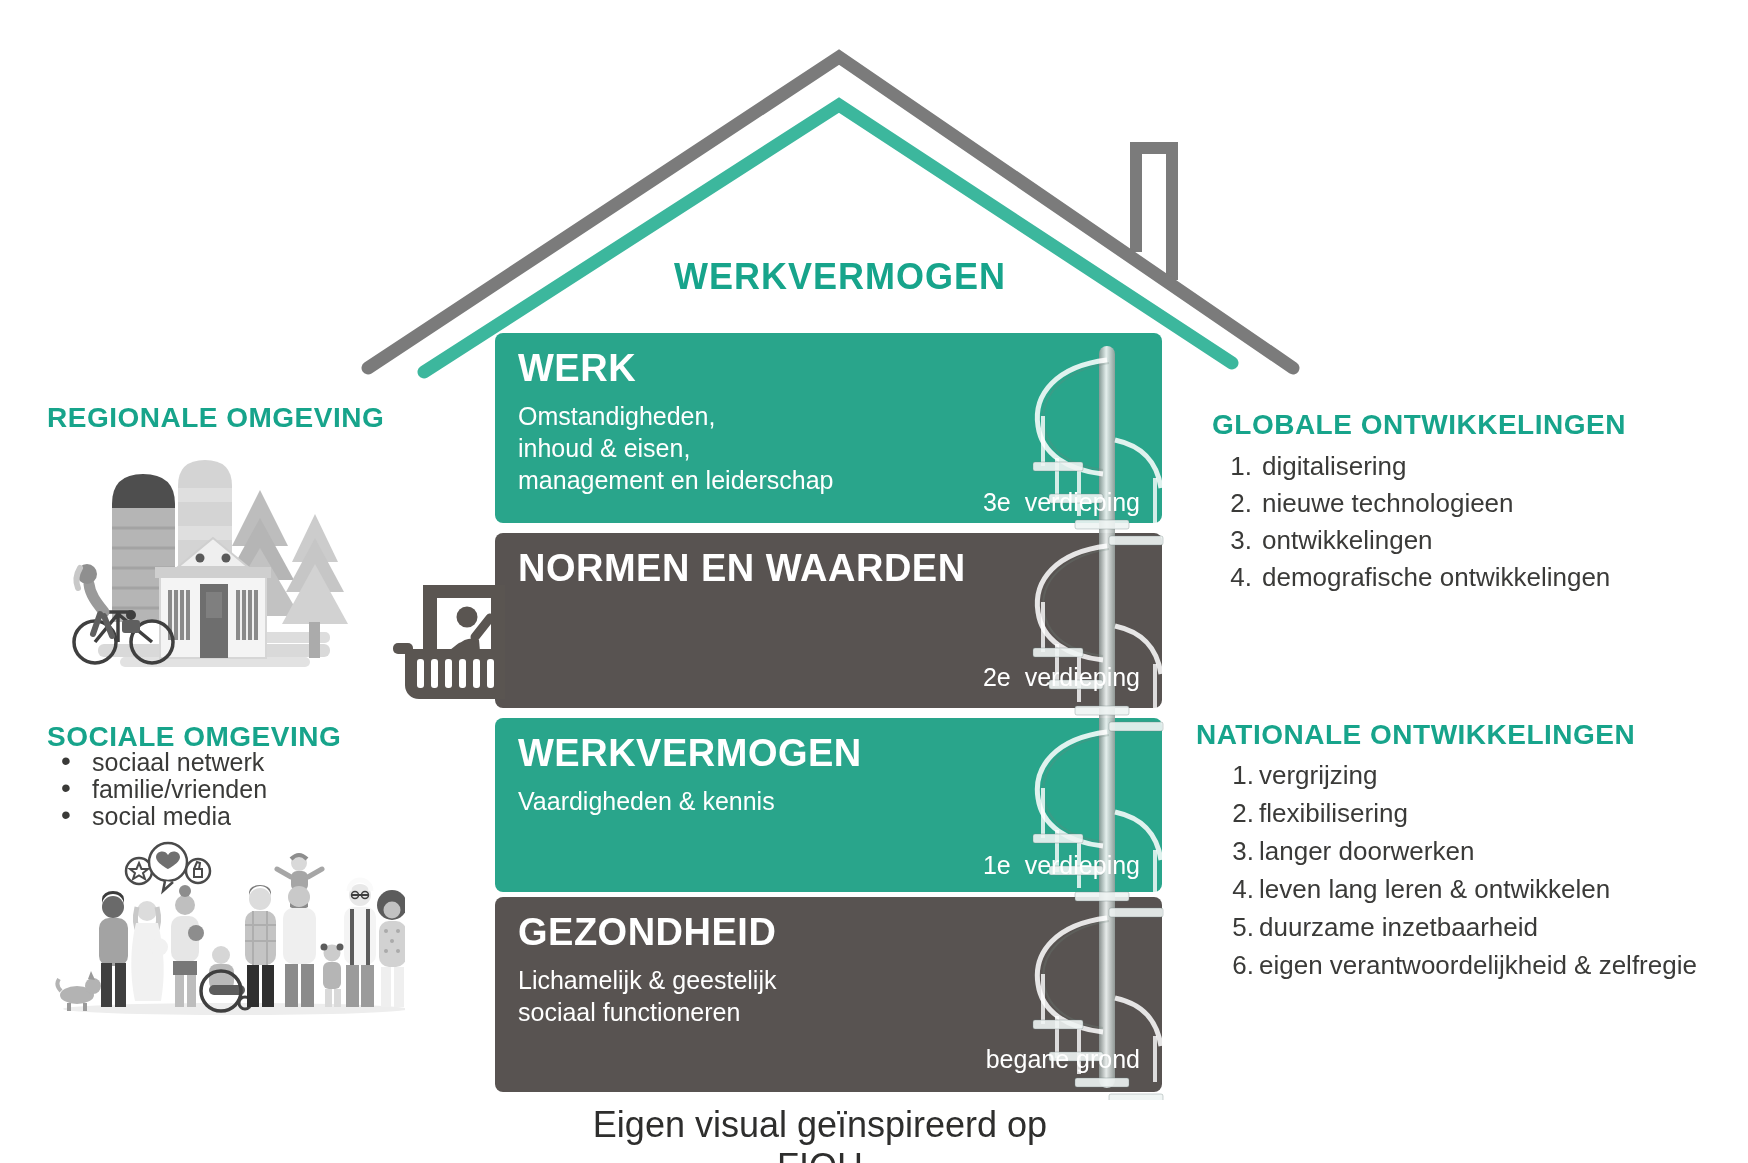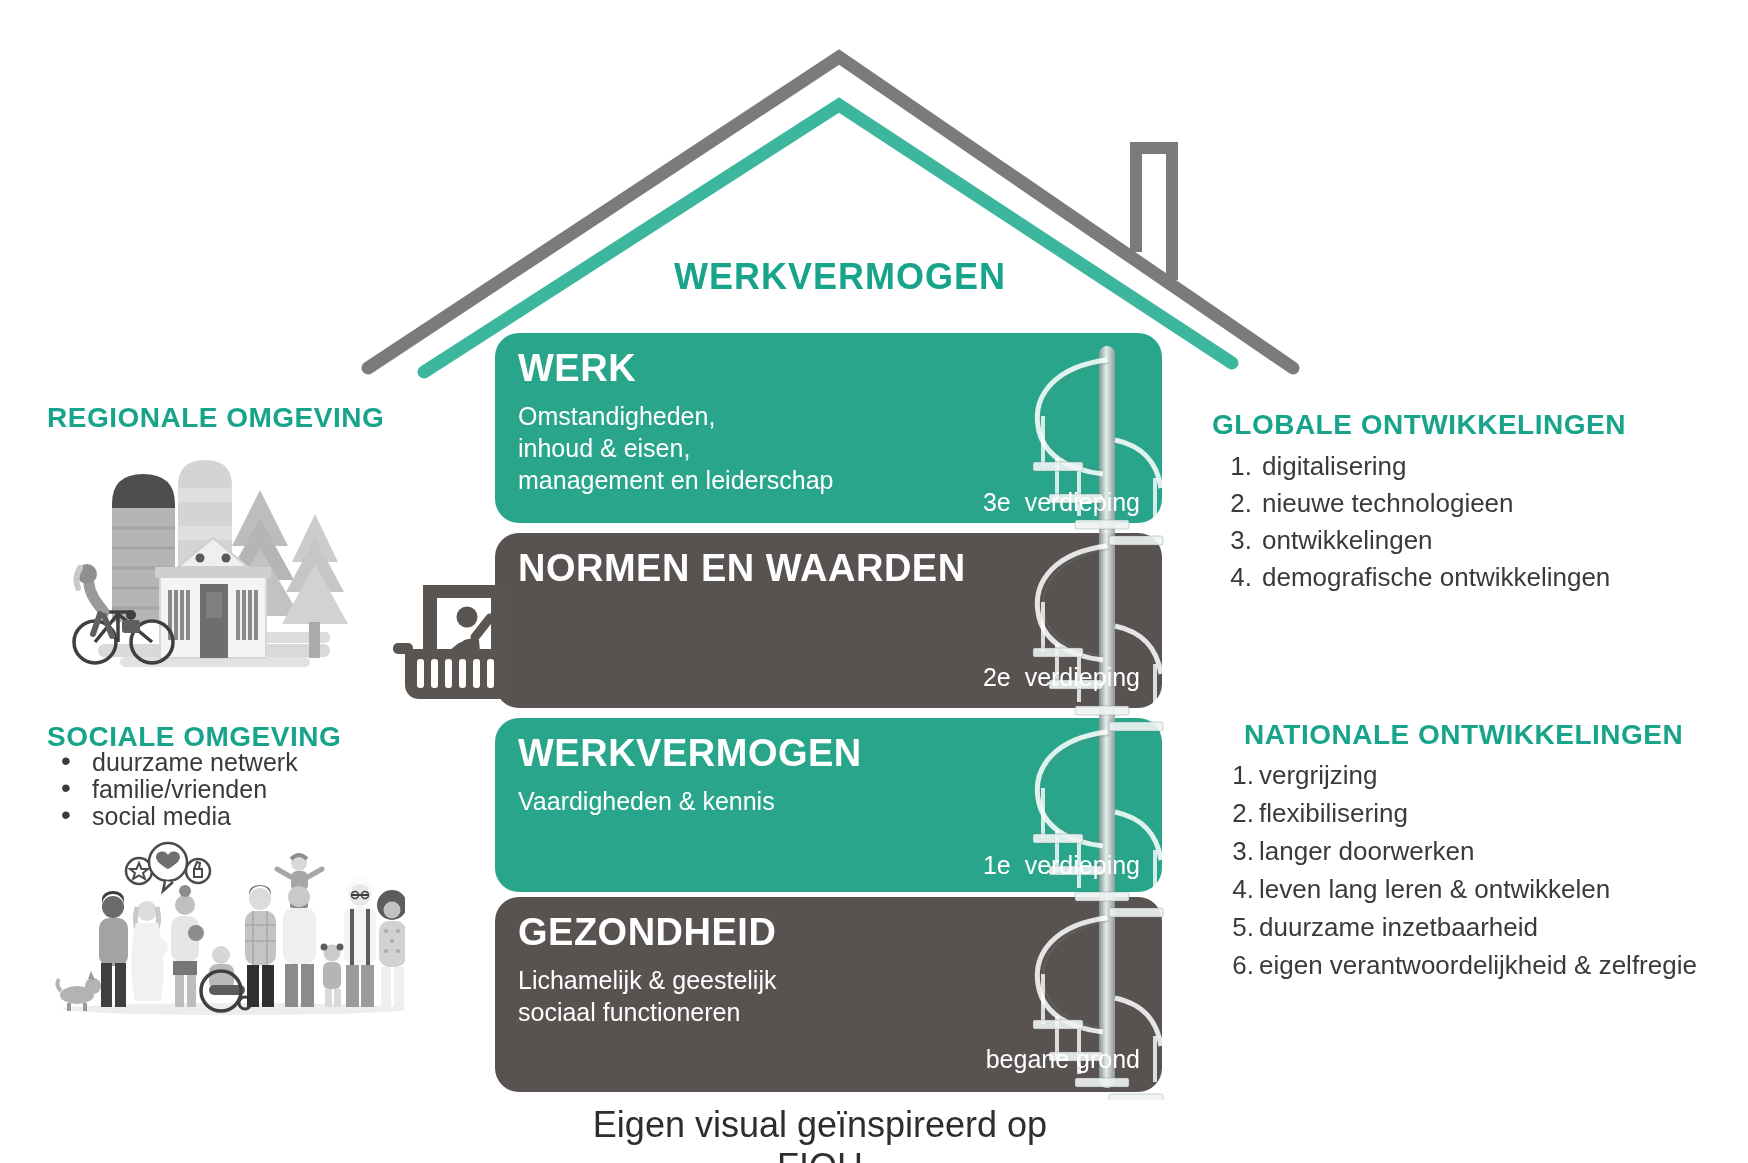--- a/index.html
+++ b/index.html
@@ -13,21 +13,21 @@
   .roof-svg { position:absolute; left:0; top:0; z-index:1; }
 
   
   .house-title {
     position:absolute; left:640px; top:256px; width:400px; text-align:center;
     font-size:36px; font-weight:bold; letter-spacing:1px; color:#17a48b; z-index:2;
   }
 
   
   .floor {
-    position:absolute; left:495px; width:667px; border-radius:24px;
+    position:absolute; left:495px; width:667px; border-radius:8px;
     color:#ffffff; padding:0; box-sizing:border-box;
   }
   .floor.teal { background:#29a58b; }
   .floor.dark { background:#585351; }
   .floor-inner { padding:14px 0 0 23px; }
   .floor h2 { margin:0; font-size:38px; font-weight:bold; letter-spacing:0.5px; line-height:1.15; }
   .floor .desc { margin-top:9px; font-size:25px; line-height:32px; font-weight:normal; }
   .lvl {
     position:absolute; right:22px; bottom:10px; font-size:25px; color:#ffffff;
     white-space:pre; z-index:6;
@@ -40,21 +40,21 @@
   .balcony { position:absolute; left:393px; top:579px; z-index:4; }
 
   
   .side-heading {
     position:absolute; font-size:28px; font-weight:bold; letter-spacing:0.5px;
     color:#17a48b; z-index:2; white-space:nowrap;
   }
   .h-regional { left:47px; top:402px; }
   .h-social   { left:47px; top:721px; }
   .h-global   { left:1212px; top:409px; }
-  .h-national { left:1244px; top:719px; }
+  .h-national { left:1196px; top:719px; }
 
   
   .bullets { position:absolute; left:47px; top:749px; z-index:2; color:#3a3a38; font-size:25px; }
   .bullets .b-item { position:relative; padding-left:45px; line-height:26px; margin-bottom:1px; }
   .bullets .b-item::before {
     content:"•"; position:absolute; left:14px; top:-1px; font-size:28px; color:#3a3a38;
   }
 
   
   .numlist { position:absolute; z-index:2; color:#3a3a38; }
@@ -241,21 +241,21 @@
       <rect x="62" y="168" width="18" height="13" rx="3" fill="#5f5f5f"></rect>
       <circle cx="71" cy="163" r="5" fill="#3f3f3f"></circle>
       <path d="M44,160 C36,150 30,142 29,132" stroke="#9a9a9a" stroke-width="11" fill="none" stroke-linecap="round"></path>
       <circle cx="27" cy="122" r="10" fill="#8f8f8f"></circle>
       <path d="M20,116 Q14,126 18,136" stroke="#c8c8c8" stroke-width="6" fill="none" stroke-linecap="round"></path>
       <path d="M40,162 L33,182 M44,164 L52,184" stroke="#5f5f5f" stroke-width="6" stroke-linecap="round"></path>
     </g>
   </svg>
 
   <div class="bullets">
-    <div class="b-item">duurzame netwerk</div>
+    <div class="b-item">sociaal netwerk</div>
     <div class="b-item">familie/vrienden</div>
     <div class="b-item">social media</div>
   </div>
 
   <svg class="people-illu" width="350" height="180" viewBox="0 0 350 180">
     <ellipse cx="180" cy="174" rx="172" ry="6" fill="#ededed"></ellipse>
 
     <g stroke="#4a4a4a" stroke-width="2.5" fill="#ffffff">
       <circle cx="84" cy="36" r="13"></circle>
       <circle cx="113" cy="27" r="19"></circle>

